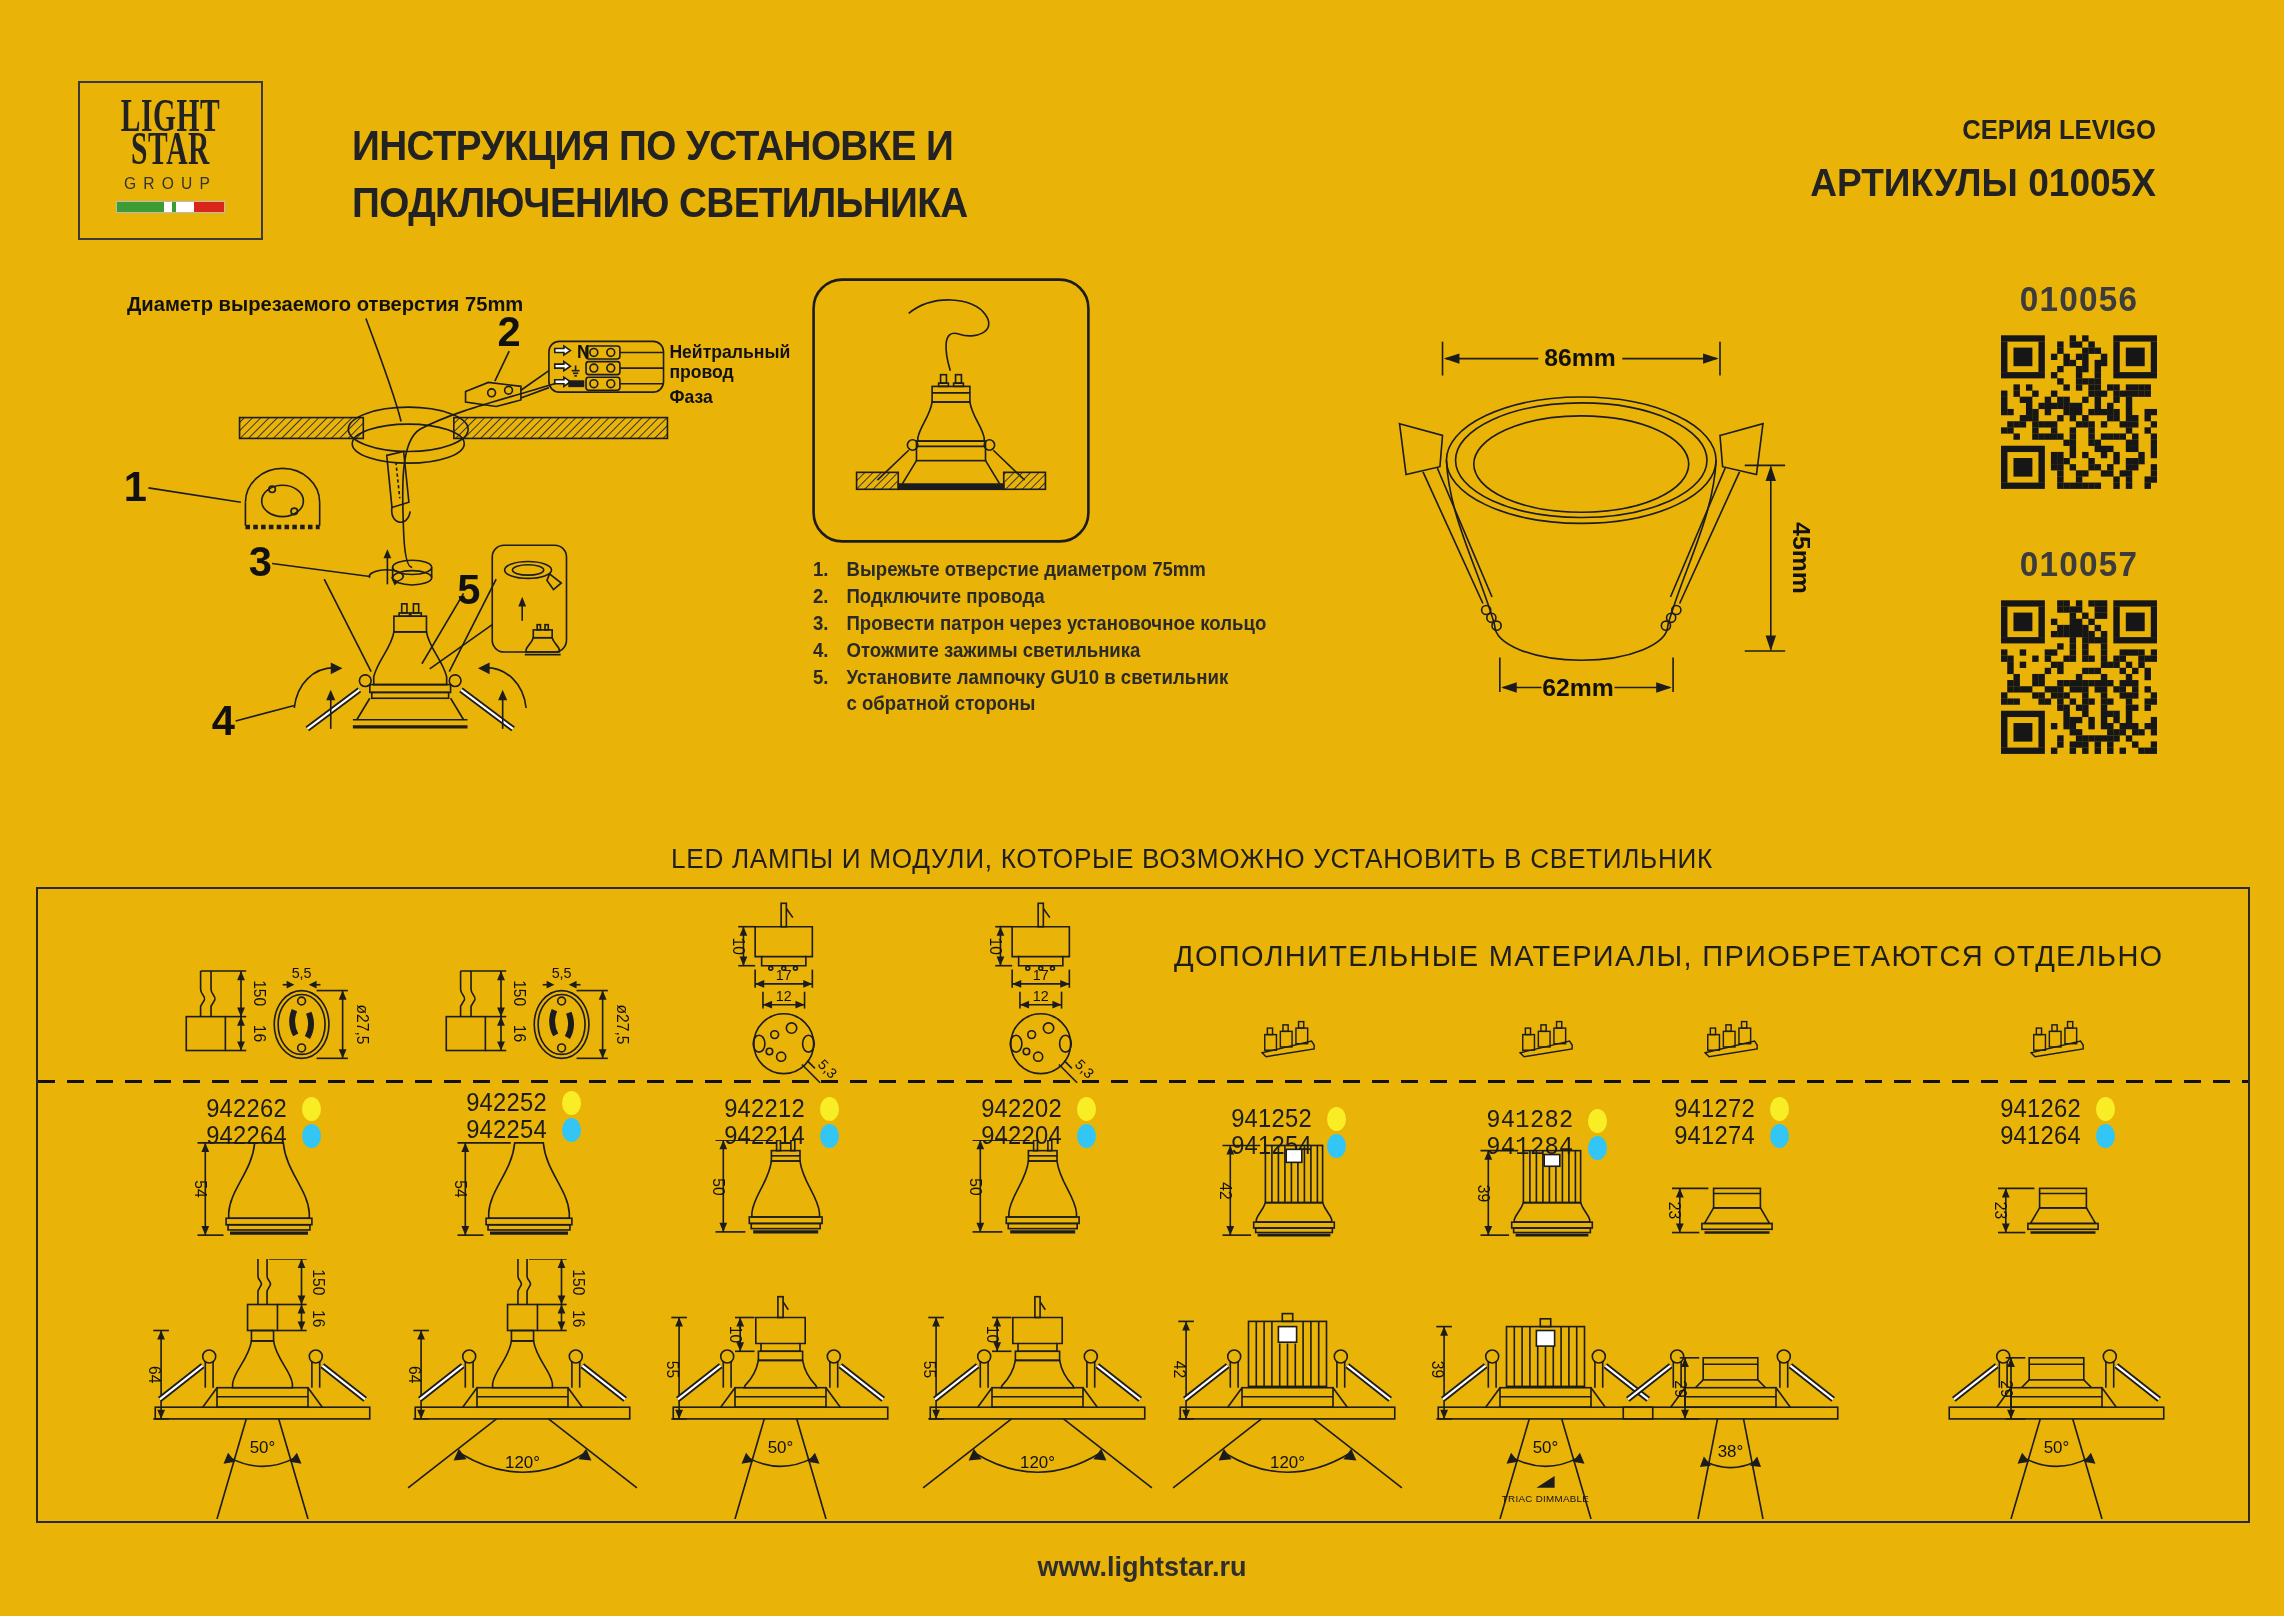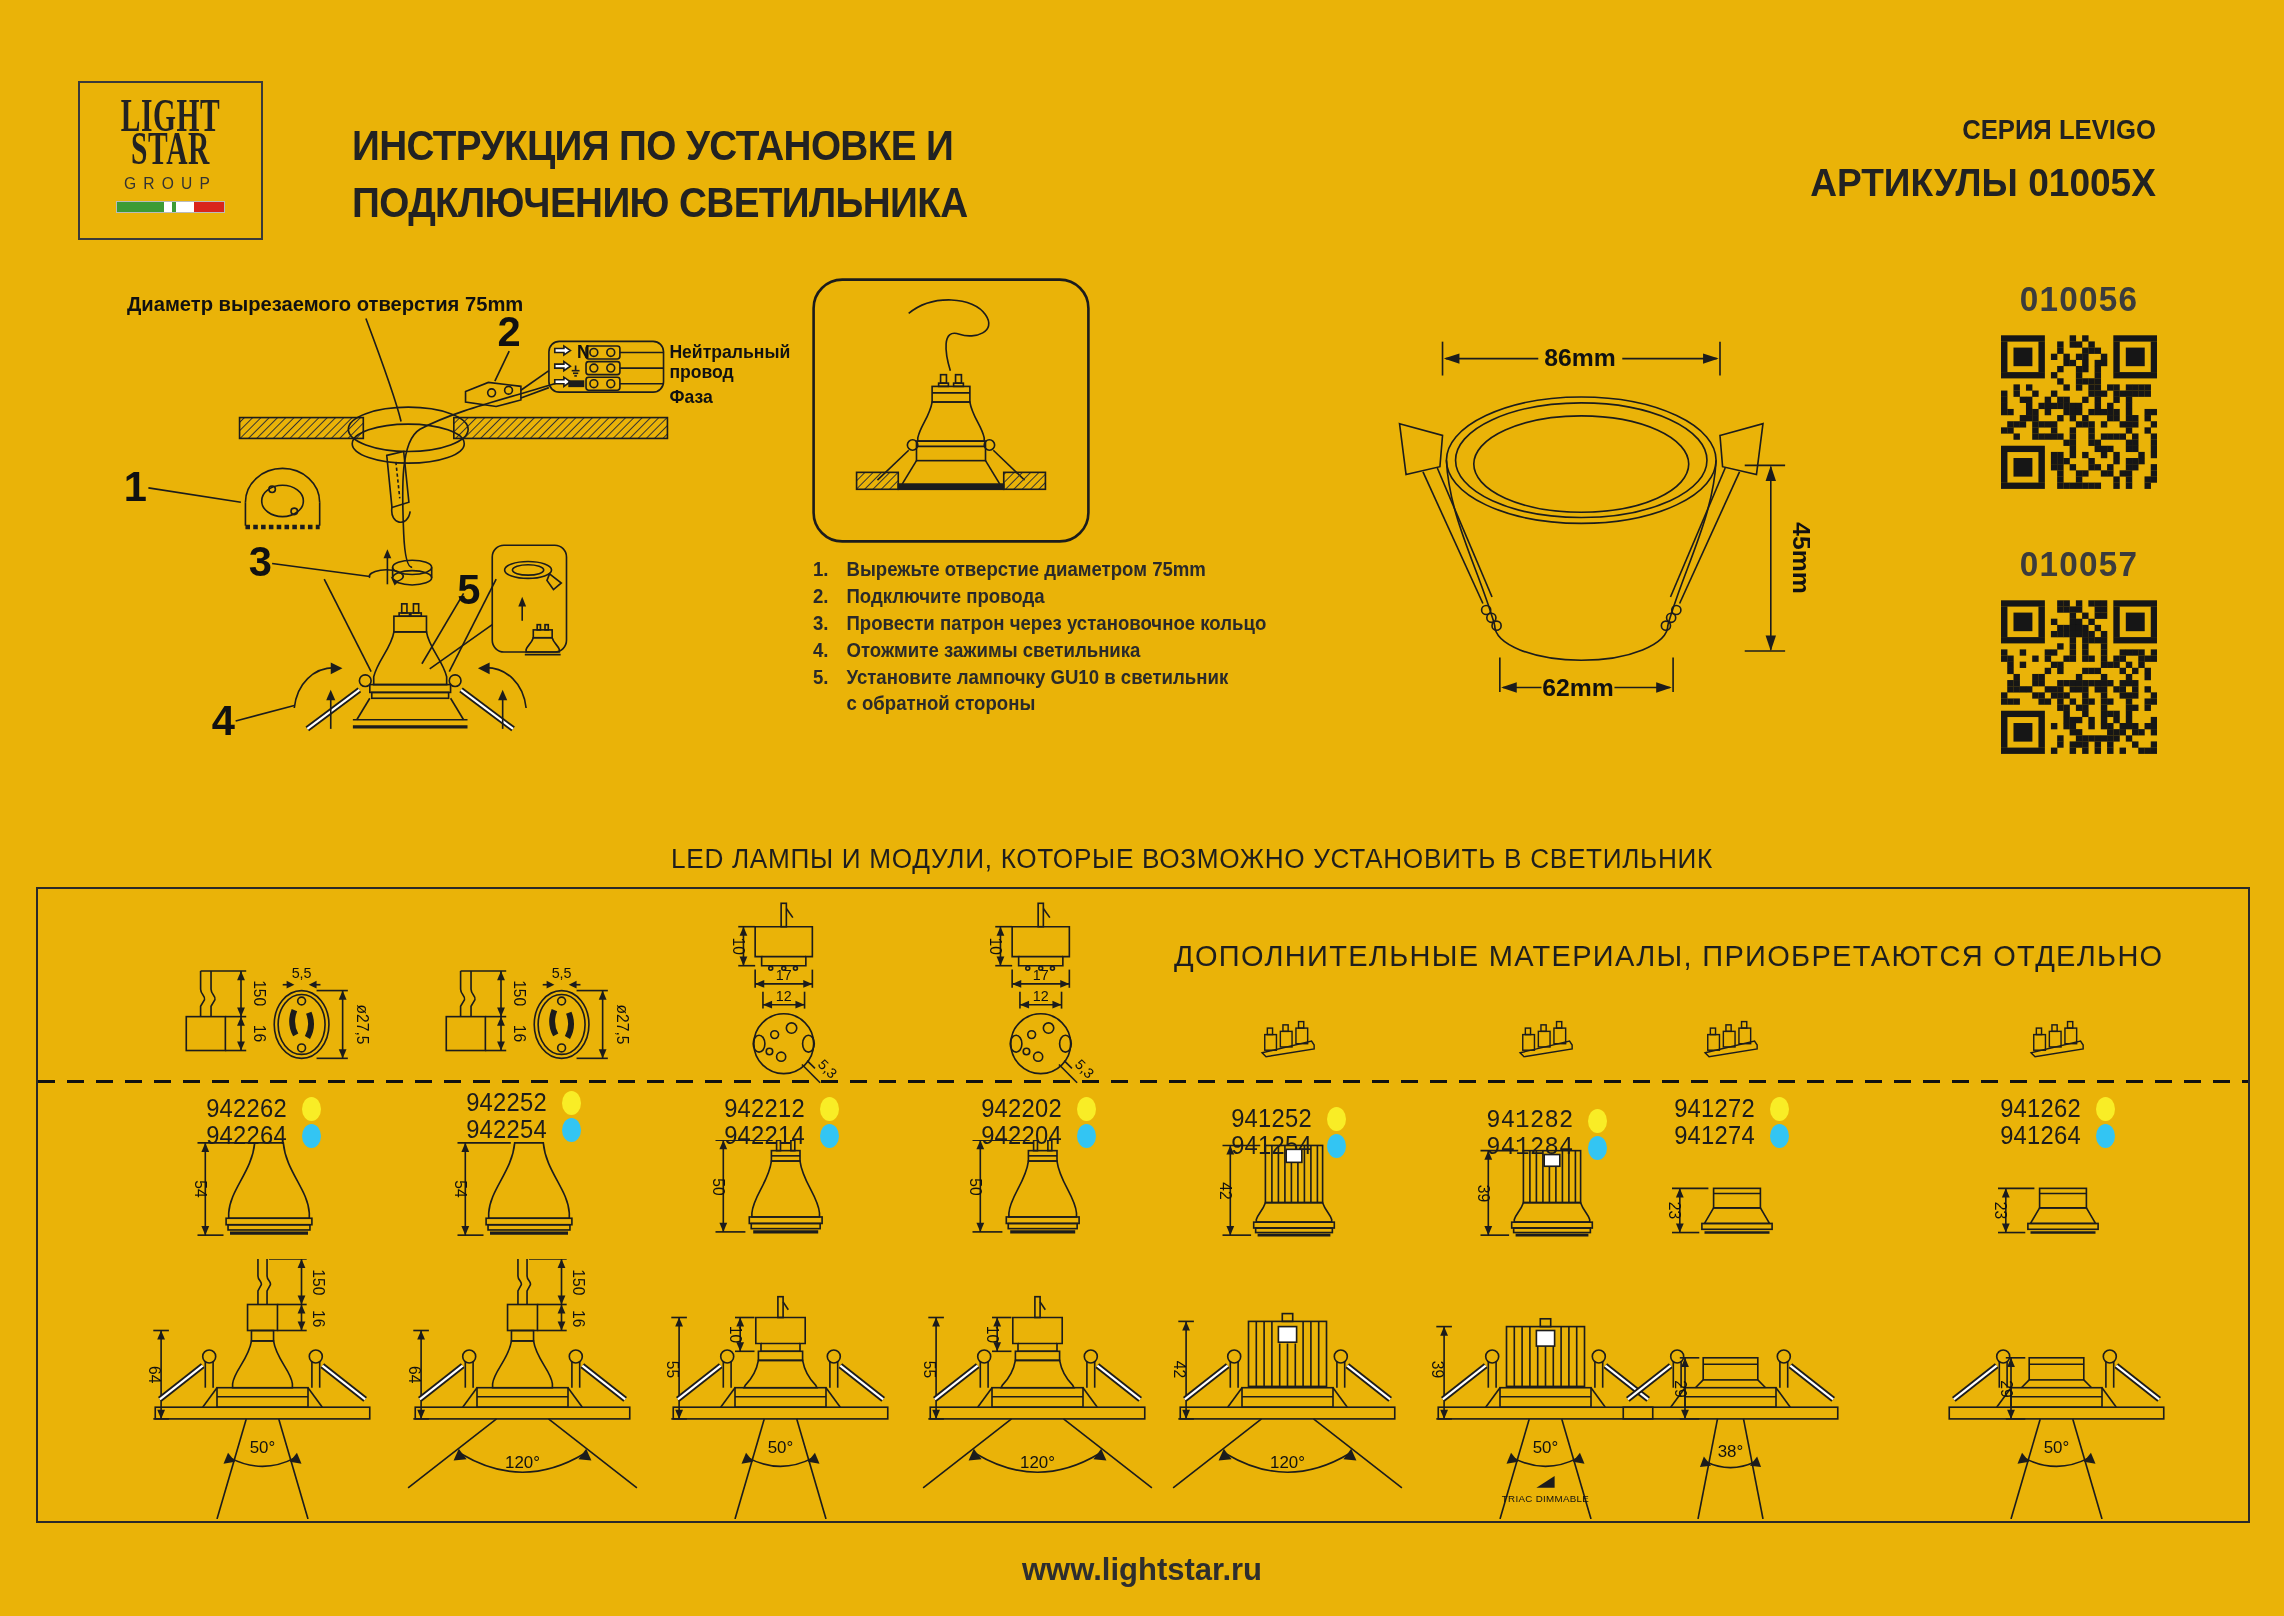--- a/index.html
+++ b/index.html
@@ -47,21 +47,21 @@
   .table{left:36px;top:887px;width:2210px;height:632px;border:2px solid #2a2a2a;}
   .extras-title{left:1136px;top:51px;width:957px;text-align:center;font-size:29px;letter-spacing:1.3px;
                 white-space:nowrap;color:#1e1e1e;}
   .dashed{left:0;top:191px;width:100%;height:2.6px;
           background:repeating-linear-gradient(90deg,#111 0 17px,transparent 17px 29px);}
   .col{top:0;height:100%;width:247px;}
   .codes{left:0;width:247px;}
   .code-row{display:flex;justify-content:center;align-items:center;gap:12px;height:27px;}
   .code-val{font-size:25px;letter-spacing:0.3px;transform:scaleX(.95);color:#1c1c1c;}
   .dot{width:19px;height:24px;border-radius:50%;flex:none;}
-  .footer{left:0;top:1552px;width:100%;text-align:center;font-size:31px;font-weight:bold;color:#2e2e2e;}
+  .footer{left:0;top:1552px;width:100%;text-align:center;font-size:27px;font-weight:bold;color:#2e2e2e;}
 </style>
 </head>
 <body>
 
 <div class="page">
 
   <div class="abs logo-box">
     <div class="logo-words">
       <div class="logo-word">LIGHT</div>
       <div class="logo-word">STAR</div>

